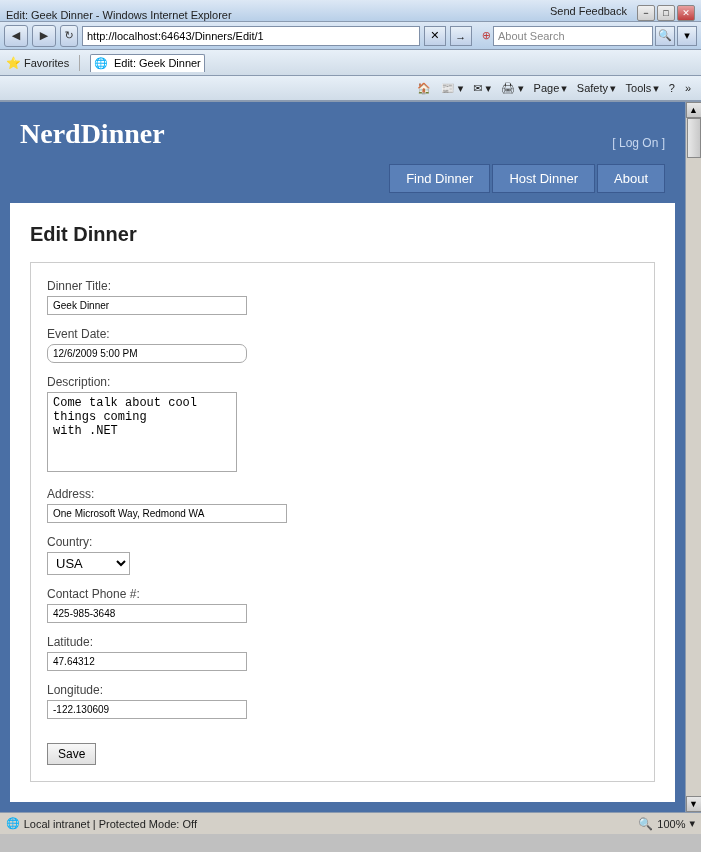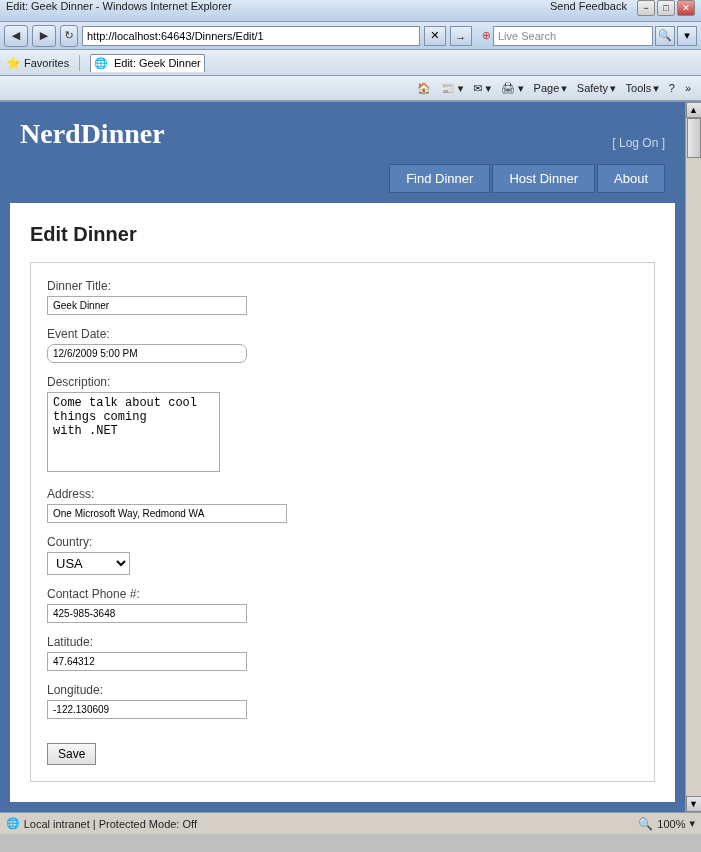--- a/index.html
+++ b/index.html
@@ -3,21 +3,21 @@
   <meta charset="utf-8">
   <style>
     * { margin: 0; padding: 0; box-sizing: border-box; }
     body { font-family: Arial, Tahoma, sans-serif; font-size: 13px; background: #c0c0c0; width: 701px; }
 
     
     .title-bar {
       background: linear-gradient(to bottom, #dde8f5, #b8cfe8);
       height: 22px;
       display: flex;
-      align-items: flex-start;
+      align-items: flex-end;
       justify-content: space-between;
       padding: 0 6px;
       border-bottom: 1px solid #8a9ab0;
     }
     .title-bar-text { font-size: 11px; color: #222; }
     .title-bar-buttons { display: flex; gap: 2px; }
     .tb-btn {
       width: 18px; height: 16px;
       border: 1px solid #888;
       border-radius: 2px;
@@ -223,21 +223,21 @@
     }
     .input-title { width: 200px; }
     .input-date { width: 200px; border-radius: 7px; }
     .input-address { width: 240px; }
     .input-phone { width: 200px; }
     .input-lat { width: 200px; }
     .input-lng { width: 200px; }
 
     .form-textarea {
       border: 1px solid #aaa;
-      width: 173px;
+      width: 190px;
       height: 80px;
       font-size: 12px;
       font-family: 'Courier New', monospace;
       padding: 3px 5px;
       resize: none;
     }
 
     .form-select {
       border: 1px solid #aaa;
       padding: 2px 4px;
@@ -284,21 +284,21 @@
 <div class="address-bar">
   <div class="nav-btn">◀</div>
   <div class="nav-btn">▶</div>
   <div class="nav-btn" style="width:18px;">↻</div>
   <input class="addr-input" type="text" value="http://localhost:64643/Dinners/Edit/1" style="">
   <div class="go-btn">✕</div>
   <div class="go-btn">→</div>
   <div style="display:flex;align-items:center;gap:2px;margin-left:6px;">
     <span style="font-size:11px;color:#c04040;">⊕</span>
     <div class="search-input" style="width:160px;height:20px;border:1px solid #8090a8;background:white;padding:0 4px;font-size:11px;display:flex;align-items:center;color:#888;">
-      <span>Live Search</span>
+      <span>About Search</span>
     </div>
     <div class="search-btn">🔍</div>
     <div class="search-btn">▾</div>
   </div>
 </div>
 
 <div class="favorites-bar">
   <div class="fav-item">
     <span class="fav-icon">⭐</span>
     <span>Favorites</span>

